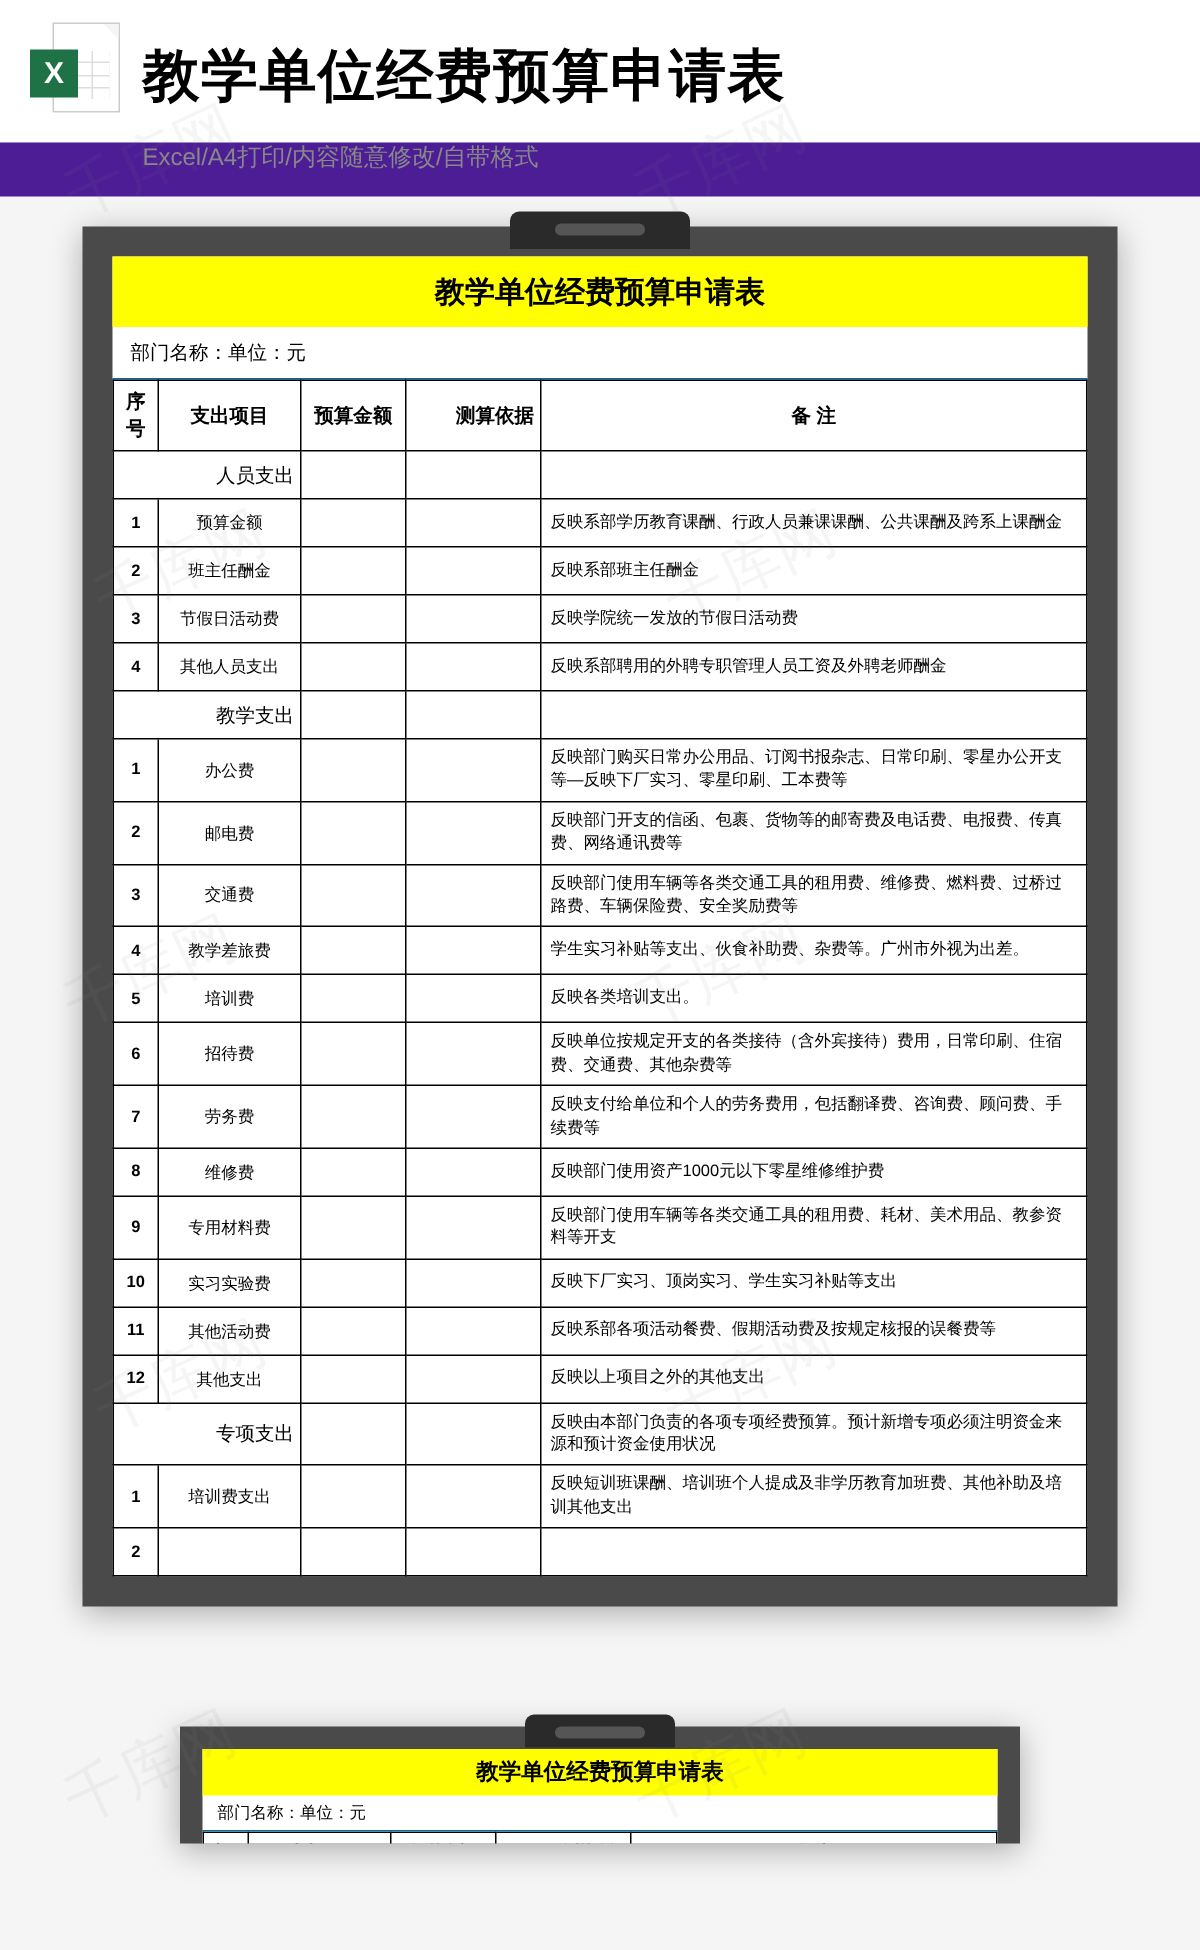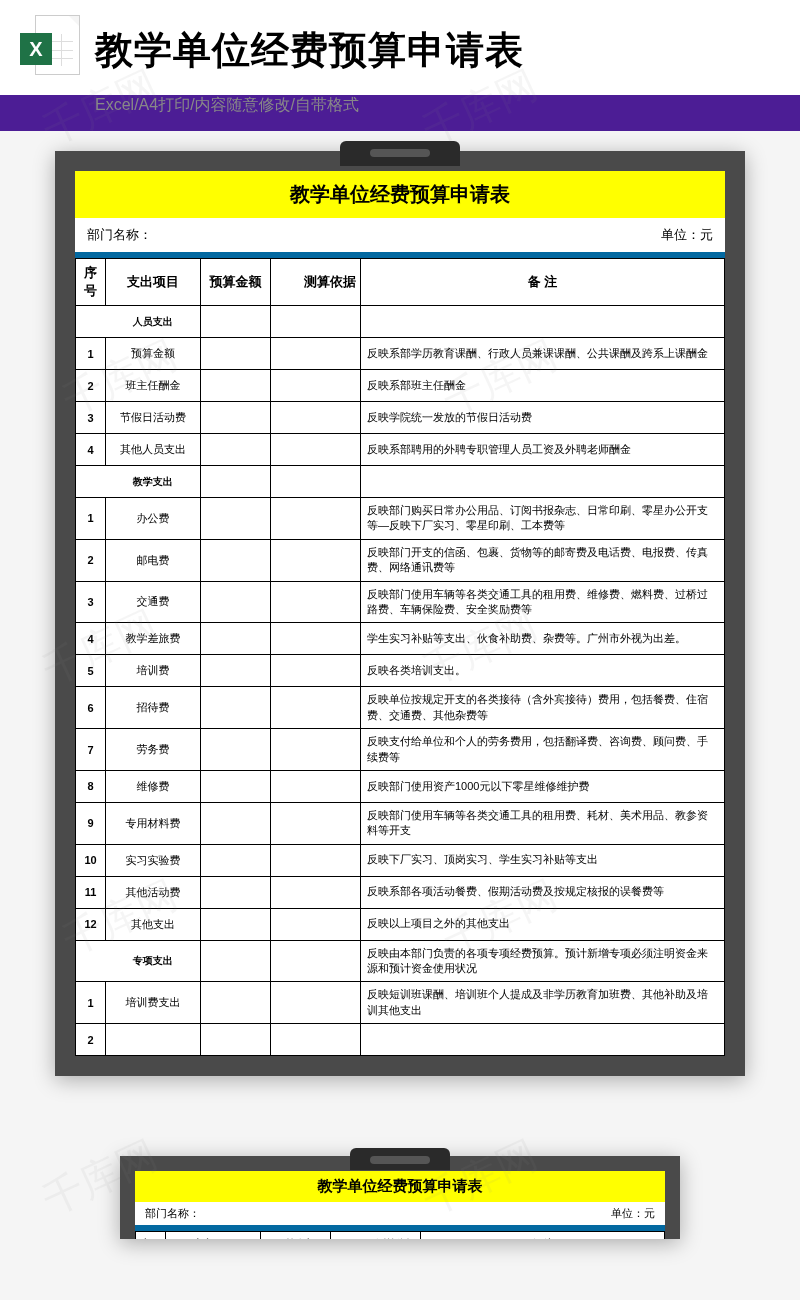--- a/index.html
+++ b/index.html
@@ -138,44 +138,43 @@
     .sheet-title {
       background: #ffff00;
       text-align: center;
       font-weight: bold;
       font-size: 20px;
       padding: 10px 0;
       color: #000;
     }
     .dept-row {
       display: flex;
-      justify-content: space-between;
       padding: 8px 12px;
       font-size: 13px;
-      border-bottom: 6px solid #0369a1;
+      border-bottom: 1px solid #0369a1;
     }
     table {
       width: 100%;
       border-collapse: collapse;
     }
     th, td {
       border: 1px solid #000;
       padding: 5px 4px;
       text-align: center;
       vertical-align: middle;
       font-size: 11px;
     }
     th { font-weight: bold; height: 40px; font-size: 13px; }
     .col-num { width: 30px; }
     .col-item { width: 95px; font-family: Liberation Serif, serif; }
     .col-amount { width: 70px; }
     .col-basis { width: 90px; text-align: right; }
     .col-note { text-align: left; padding: 5px 6px; line-height: 1.4; }
     .section-row td:first-child { border-right: none; }
-    .section-row td:nth-child(2) { border-left: none; font-weight: bold; text-align: center; padding-left: 4px; font-size: 10px;}
+    .section-row td:nth-child(2) { border-left: none; font-weight: normal; text-align: right; padding-left: 4px; font-size: 13px;}
     .section-row td { height: 32px; }
     tbody td { height: 32px; }
     .num-cell { font-weight: bold; }
     .secondary-preview {
       margin: 80px auto 0;
       width: 560px;
       background: #4a4a4a;
       padding: 15px 15px 0 15px;
       box-shadow: 0 4px 20px rgba(0,0,0,0.3);
       position: relative;
@@ -317,21 +316,21 @@
             <td>培训费</td>
             <td></td>
             <td></td>
             <td class="col-note">反映各类培训支出。</td>
           </tr>
           <tr>
             <td class="num-cell">6</td>
             <td>招待费</td>
             <td></td>
             <td></td>
-            <td class="col-note">反映单位按规定开支的各类接待（含外宾接待）费用，包括餐费、住宿费、交通费、其他杂费等</td>
+            <td class="col-note">反映单位按规定开支的各类接待（含外宾接待）费用，日常印刷、住宿费、交通费、其他杂费等</td>
           </tr>
           <tr>
             <td class="num-cell">7</td>
             <td>劳务费</td>
             <td></td>
             <td></td>
             <td class="col-note">反映支付给单位和个人的劳务费用，包括翻译费、咨询费、顾问费、手续费等</td>
           </tr>
           <tr>
             <td class="num-cell">8</td>

